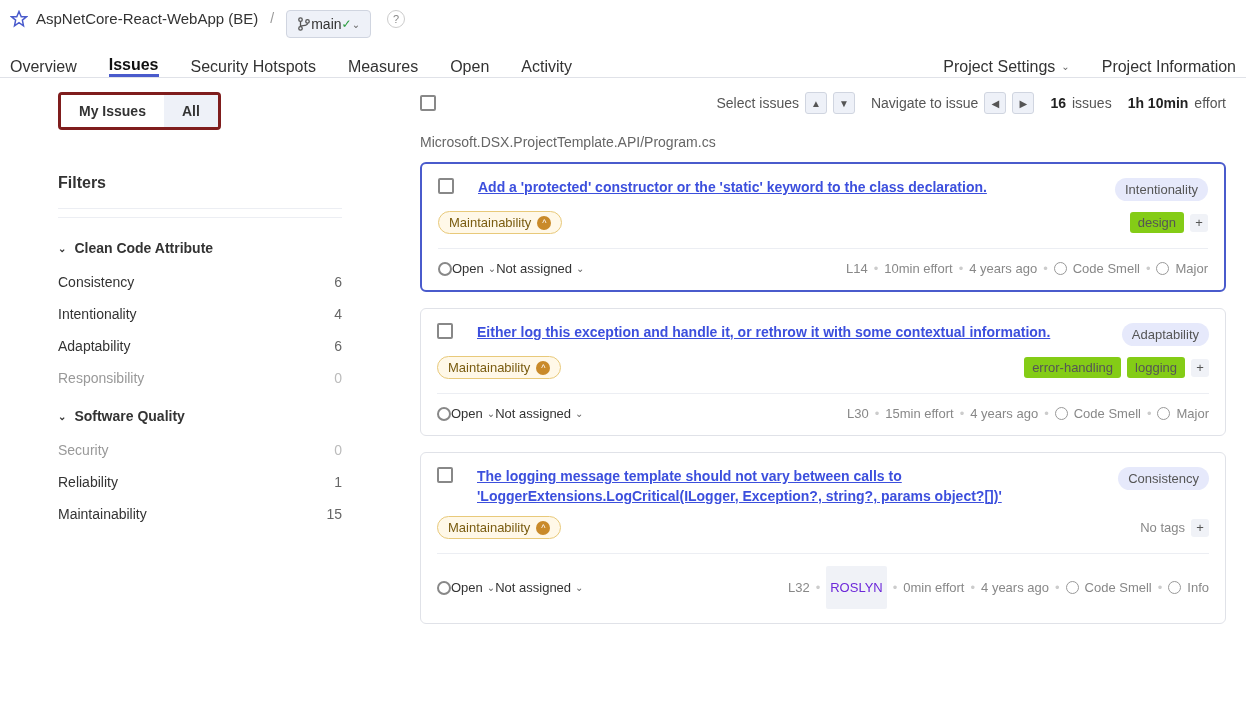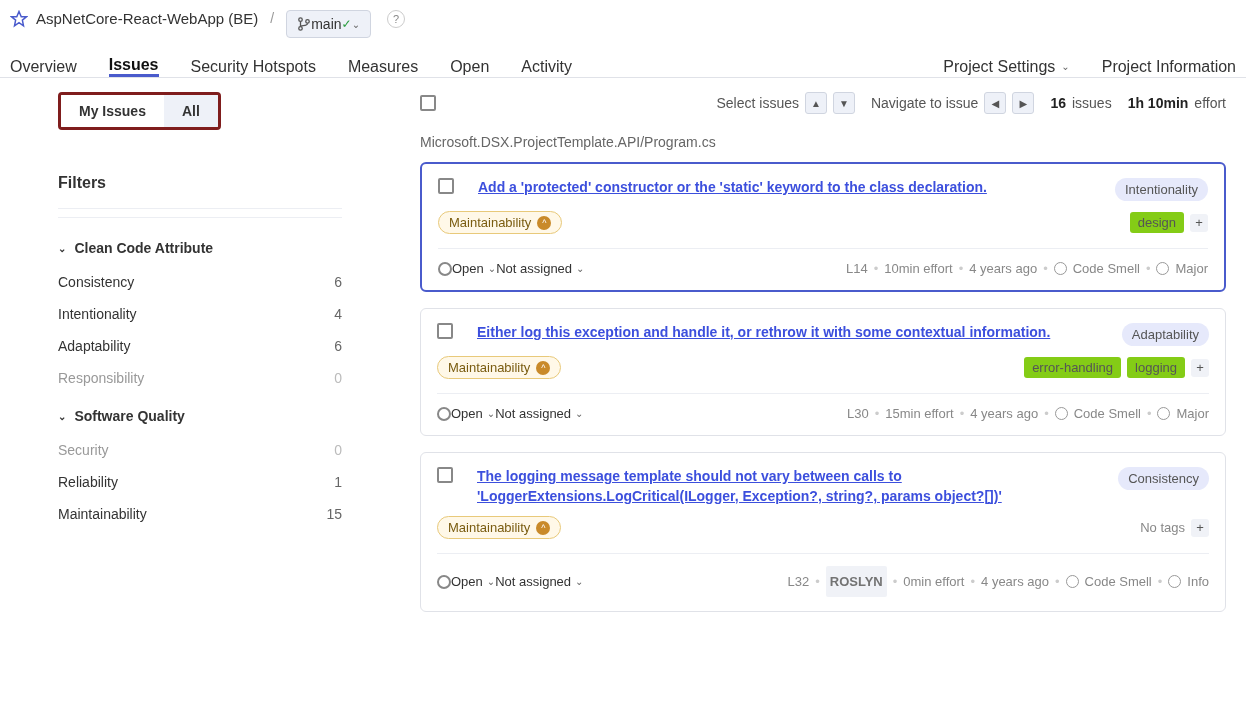--- a/index.html
+++ b/index.html
@@ -68,21 +68,21 @@
 .tags-right { margin-left: auto; display: flex; gap: 6px; align-items: center; }
 .tag-pill { background: #84cc16; color: #555; padding: 3px 8px; border-radius: 3px; font-size: 13px; }
 .add-tag { background: #f0f2f7; color: #555; width: 18px; height: 18px; border-radius: 3px; display: inline-flex; align-items: center; justify-content: center; font-size: 13px; cursor: pointer; }
 .no-tags { color: #888; font-size: 13px; }
 
 .issue-footer { display: flex; align-items: center; margin-top: 14px; padding-top: 12px; border-top: 1px solid #eceef3; font-size: 13px; color: #666; }
 .radio-open { width: 14px; height: 14px; border: 2px solid #888; border-radius: 50%; }
 .footer-dropdown { display: inline-flex; align-items: center; gap: 4px; color: #333; cursor: pointer; }
 .meta-right { margin-left: auto; display: flex; gap: 6px; align-items: center; color: #888; font-size: 13px; }
 .meta-right .dot { color: #ccc; }
-.roslyn { background: #f0f2f7; padding: 8px 4px; border-radius: 2px; font-weight: 700; color: #737373; }
+.roslyn { background: #f0f2f7; padding: 14px 4px; border-radius: 2px; font-weight: 400; color: #6d28d9; }
 .type-icon { width: 13px; height: 13px; border: 1.5px solid #999; border-radius: 50%; display: inline-block; position: relative; }
 </style>
 </head>
 <body>
 
 <div class="header">
   <svg class="star-icon" viewBox="0 0 24 24">
       <path d="M12 2l3 7h7l-5.5 4.5L18 21l-6-4-6 4 1.5-7.5L2 9h7z"></path>
     </svg>
   <span class="project-name">AspNetCore-React-WebApp (BE)</span>

